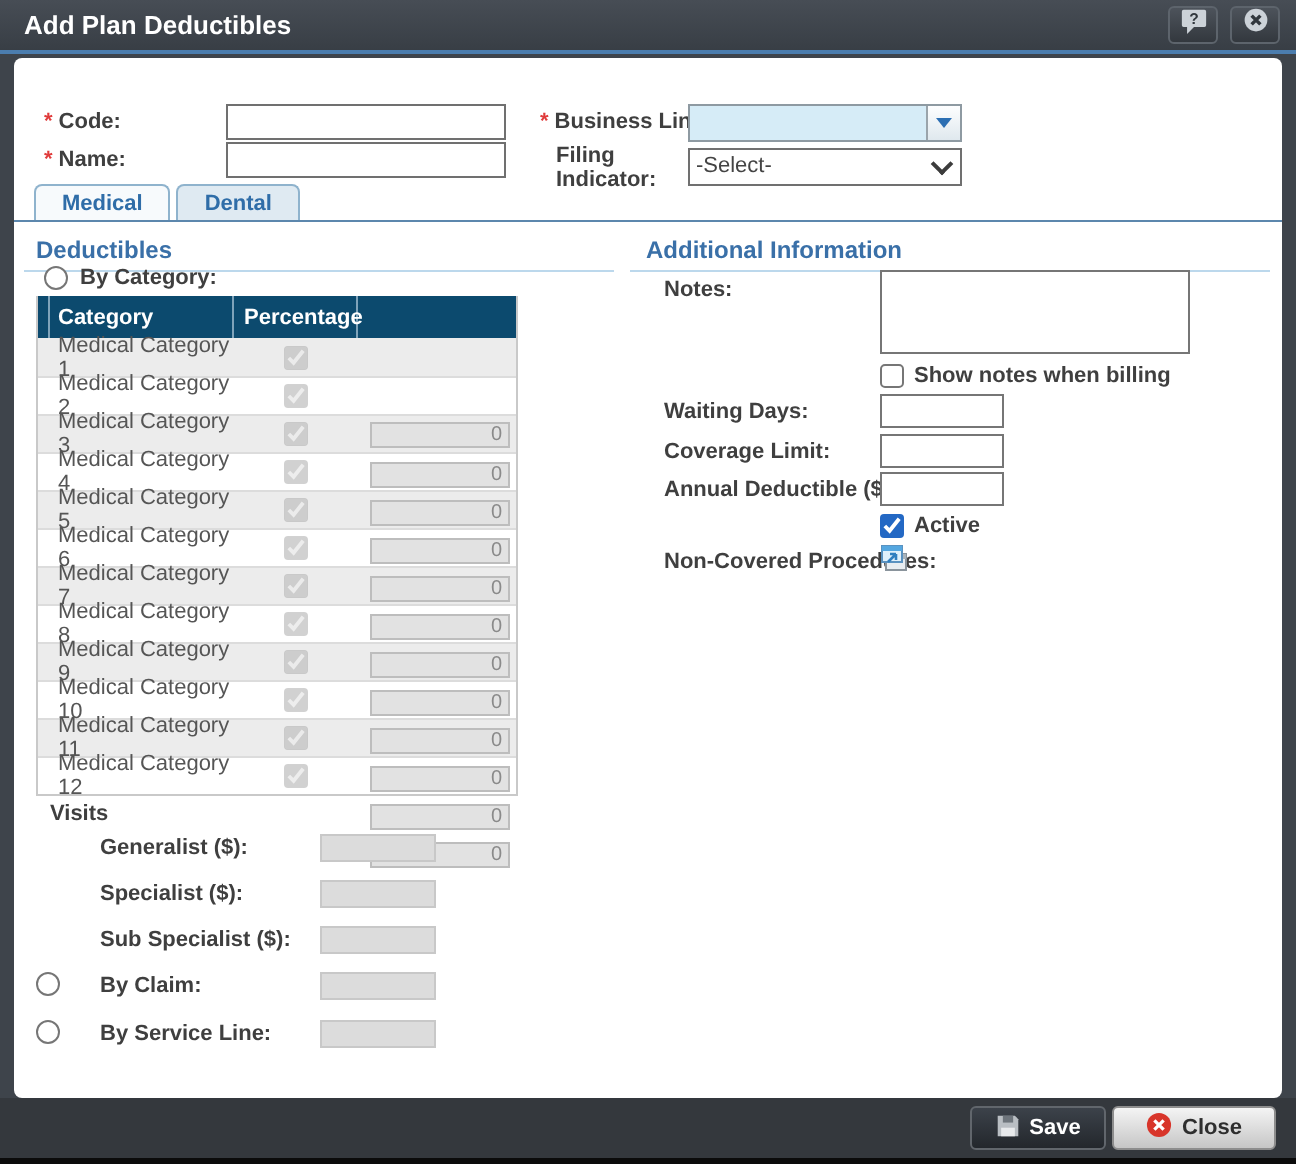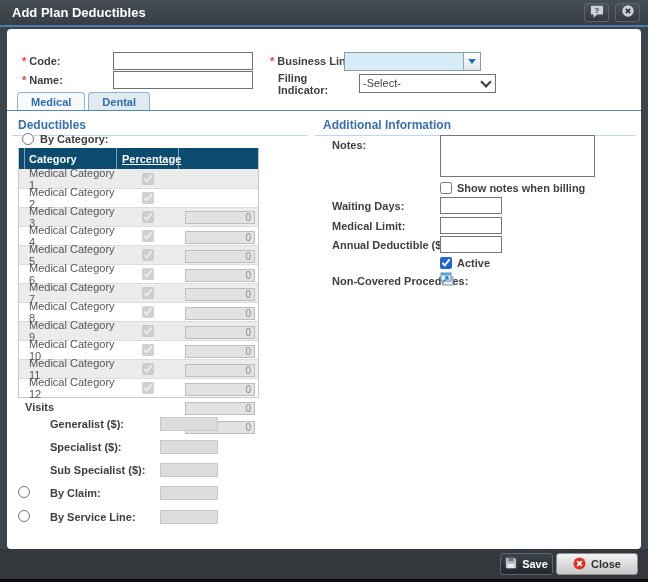--- a/index.html
+++ b/index.html
@@ -40,21 +40,21 @@
   
   .combo { display:flex; width:137px; height:19px; border:1px solid #8e9aa2; }
   .combo-text { flex:1; background:#d6ecf7; }
   .combo-btn { width:17px; background:linear-gradient(#fdfeff,#dfe8ee);
                border-left:1px solid #9aa4ab; display:flex; align-items:center;
                justify-content:center; cursor:pointer; }
   .combo-btn::after { content:""; border-left:4px solid transparent;
                border-right:4px solid transparent; border-top:5px solid #2c6fb3; }
 
   
-  .sel-wrap { position:relative; width:137px; height:19px;margin-left:15px; }
+  .sel-wrap { position:relative; width:137px; height:19px; }
   .sel-wrap select { width:100%; height:100%; border:1px solid #707070;
                font-size:11px; font-family:inherit; color:#444; background:#fff;
                appearance:none; -webkit-appearance:none; padding:0 16px 0 3px; }
   .sel-wrap::after { content:""; position:absolute; right:6px; top:5px; width:6px;
                height:6px; border-right:2px solid #3c3c3c; border-bottom:2px solid #3c3c3c;
                transform:rotate(45deg); pointer-events:none; }
 
   
   .tabs { position:absolute; top:63px; left:0; right:0; height:19px;
           border-bottom:1px solid #5c87ad; padding-left:10px; display:flex; gap:3px; }
@@ -113,21 +113,21 @@
   .mandatory-note { position:absolute; left:8px; bottom:5px; color:#e03b3b;
                     font-size:11px; }
 
   
   .footer { position:absolute; left:0; right:0; bottom:0; height:30px;
             background:#34383d; display:flex; align-items:center;
             justify-content:flex-end; padding-right:10px; gap:3px; }
   .btn { height:22px; border-radius:3px; display:flex; align-items:center;
          justify-content:center; gap:5px; font-size:11px; font-weight:bold;
          cursor:pointer; }
-  .btn-save { width:53px; background:linear-gradient(#3c424a,#23272c);
+  .btn-save { width:68px; background:linear-gradient(#3c424a,#23272c);
               border:1px solid #61666c; color:#ffffff; }
   .btn-close { width:82px; background:linear-gradient(#f4f4f4,#c6c6c6);
                border:1px solid #8d8d8d; color:#2e2e2e; }
 </style>
 </head>
 <body>
 
 <div class="window">
 
   <div class="titlebar">
@@ -198,21 +198,21 @@
 
     <div class="radio-row by-cat">
       <input type="radio" name="deduct-mode" style="">
       <span class="lbl">By Category:</span>
     </div>
 
     <div class="dtable">
       <div class="thead">
         <span class="tcell c-sliver"></span>
         <span class="tcell c-cat">Category</span>
-        <span class="tcell c-pct" style="justify-content:flex-start; padding-left:5px;text-decoration:underline;">Percentage</span>
+        <span class="tcell c-pct" style="justify-content:flex-start; padding-left:5px;">Percentage</span>
         <span class="tcell c-amt" style="justify-content:flex-start; padding-left:5px;">Amount/Value</span>
       </div>
       <div class="rows">
         <div class="trow">
             <span class="tcell c-sliver"></span>
             <span class="tcell c-cat">Medical Category 1</span>
             <span class="tcell c-pct">
               <input type="checkbox" checked="" disabled="" style="">
             </span>
             <span class="tcell c-amt">
@@ -365,21 +365,21 @@
       <textarea class="ai-item notes-area" style="left: 125px; top: 21px;"></textarea>
 
       <div class="ai-item cb-row" style="left:125px; top:68px;">
         <input type="checkbox" style="">
         <span class="lbl">Show notes when billing</span>
       </div>
 
       <span class="ai-item lbl" style="left:17px; top:86px;">Waiting Days:</span>
       <input class="ai-item ai-input" style="left: 125px; top: 83px;">
 
-      <span class="ai-item lbl" style="left:17px; top:106px;">Medical Limit:</span>
+      <span class="ai-item lbl" style="left:17px; top:106px;">Coverage Limit:</span>
       <input class="ai-item ai-input" style="left: 125px; top: 103px;">
 
       <span class="ai-item lbl" style="left:17px; top:125px;">Annual Deductible ($):</span>
       <input class="ai-item ai-input" style="left: 125px; top: 122px;">
 
       <div class="ai-item cb-row active-cb" style="left:125px; top:143px;">
         <input type="checkbox" checked="" style="">
         <span class="lbl">Active</span>
       </div>
 

